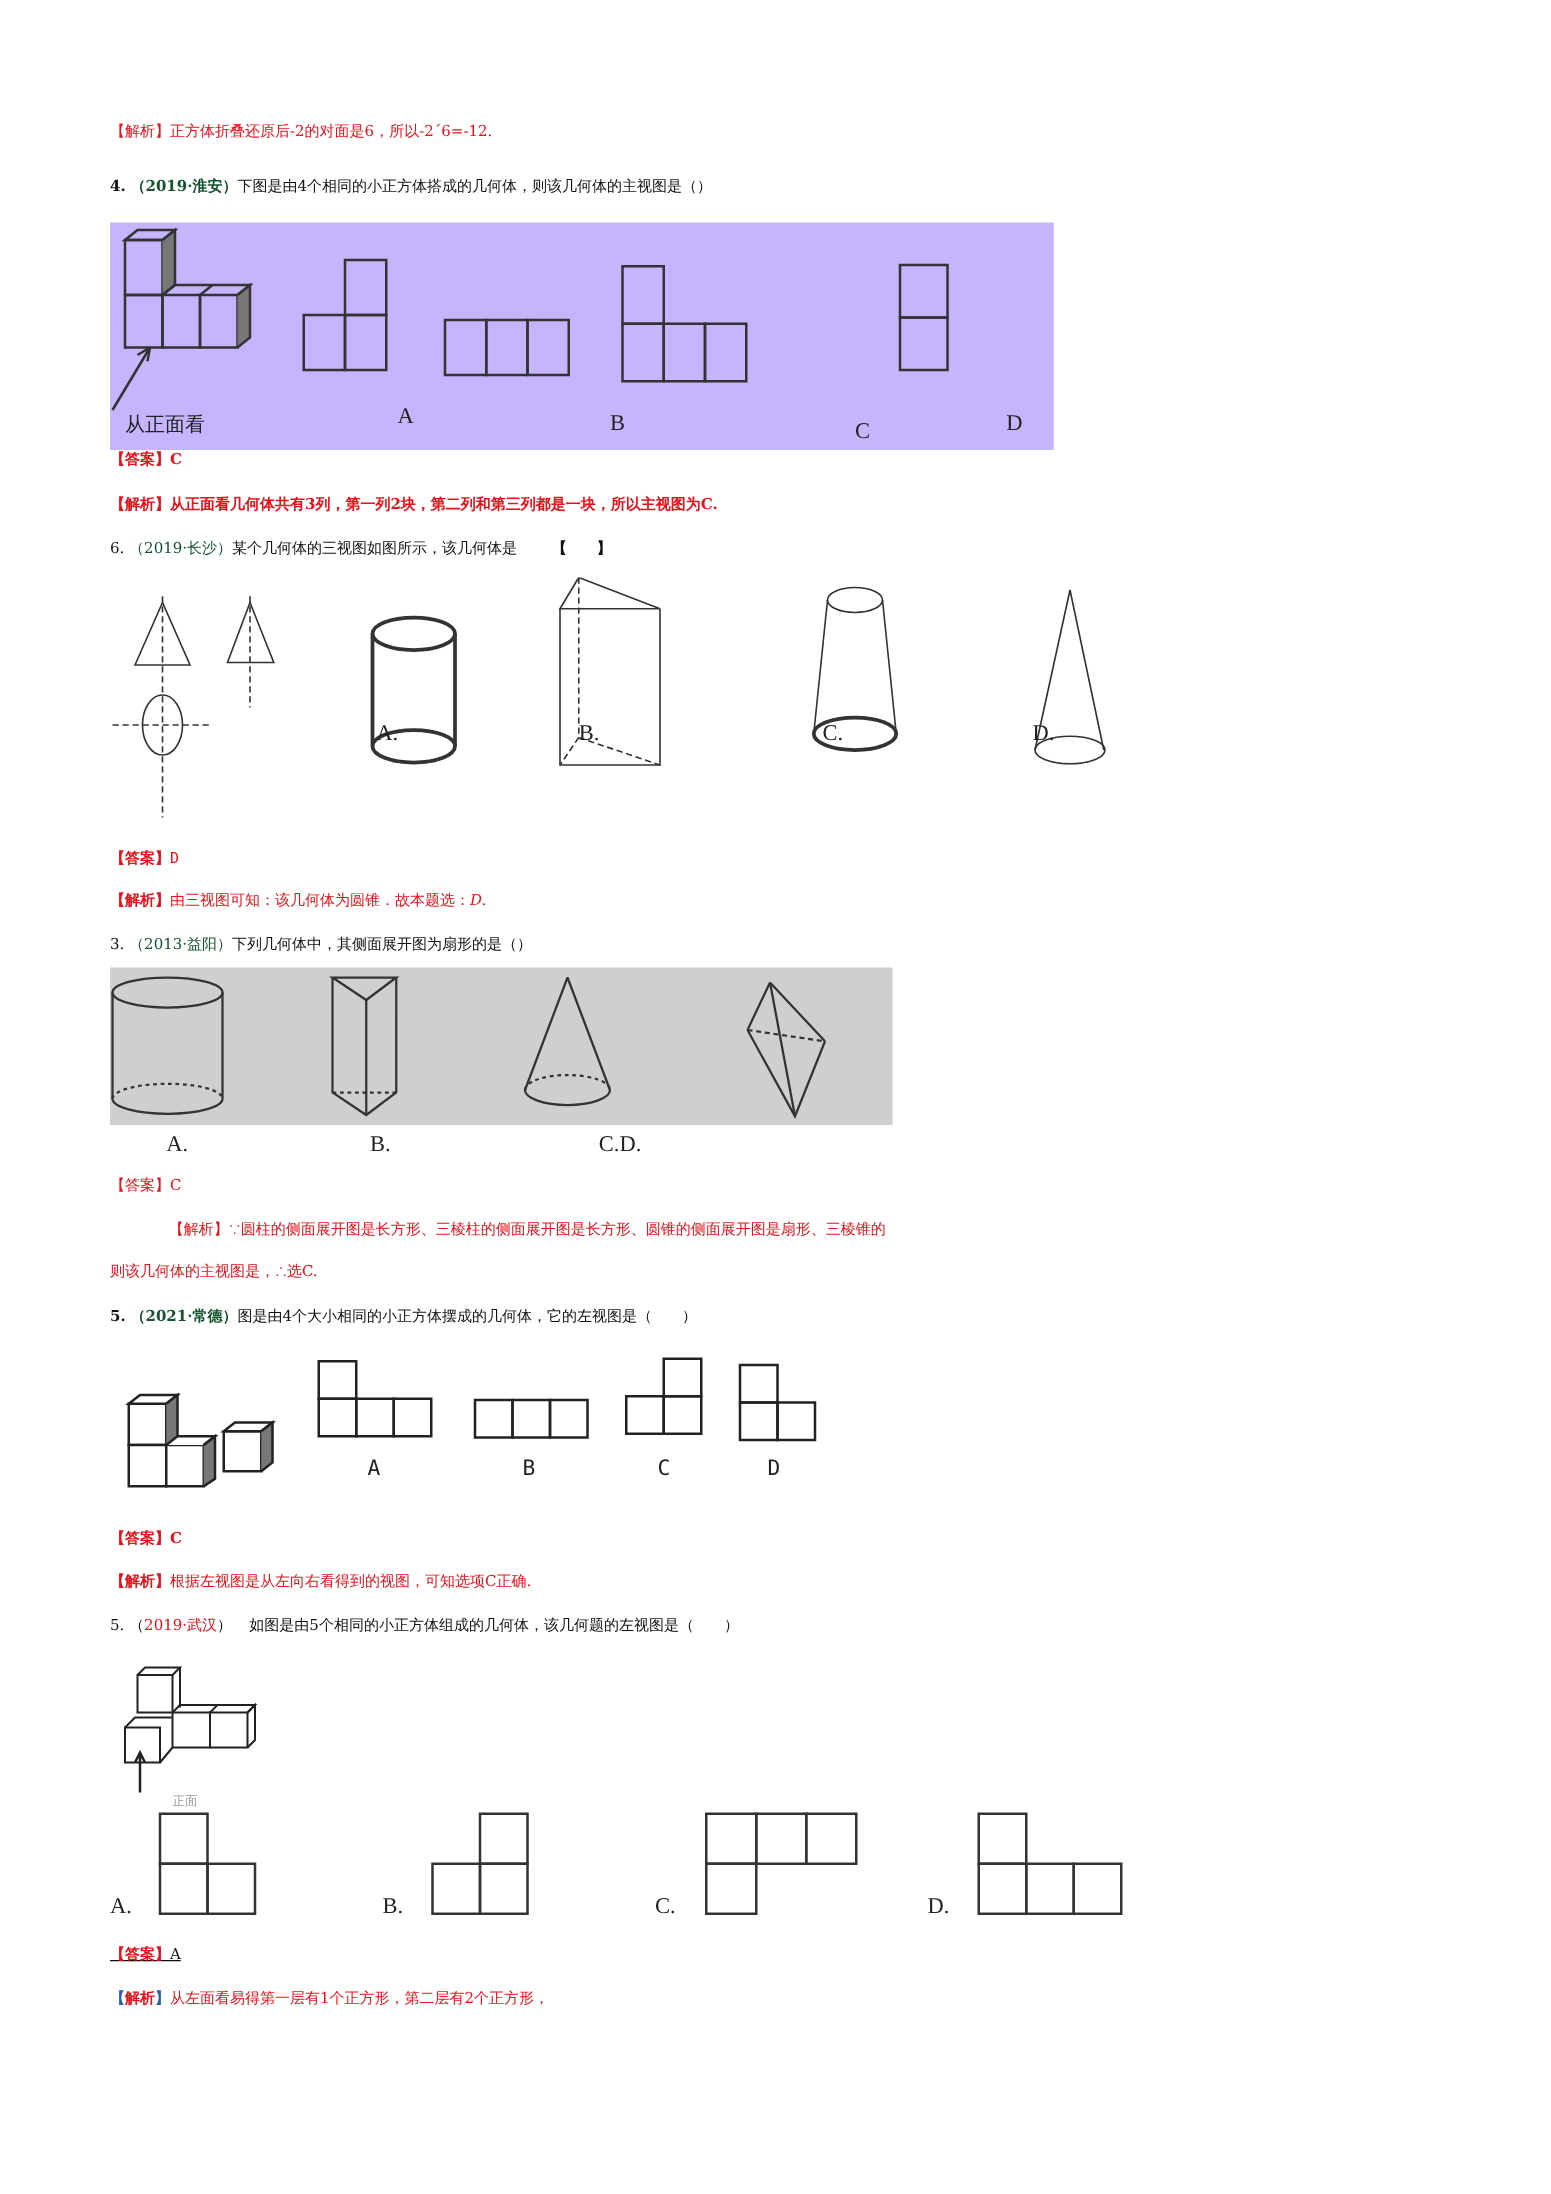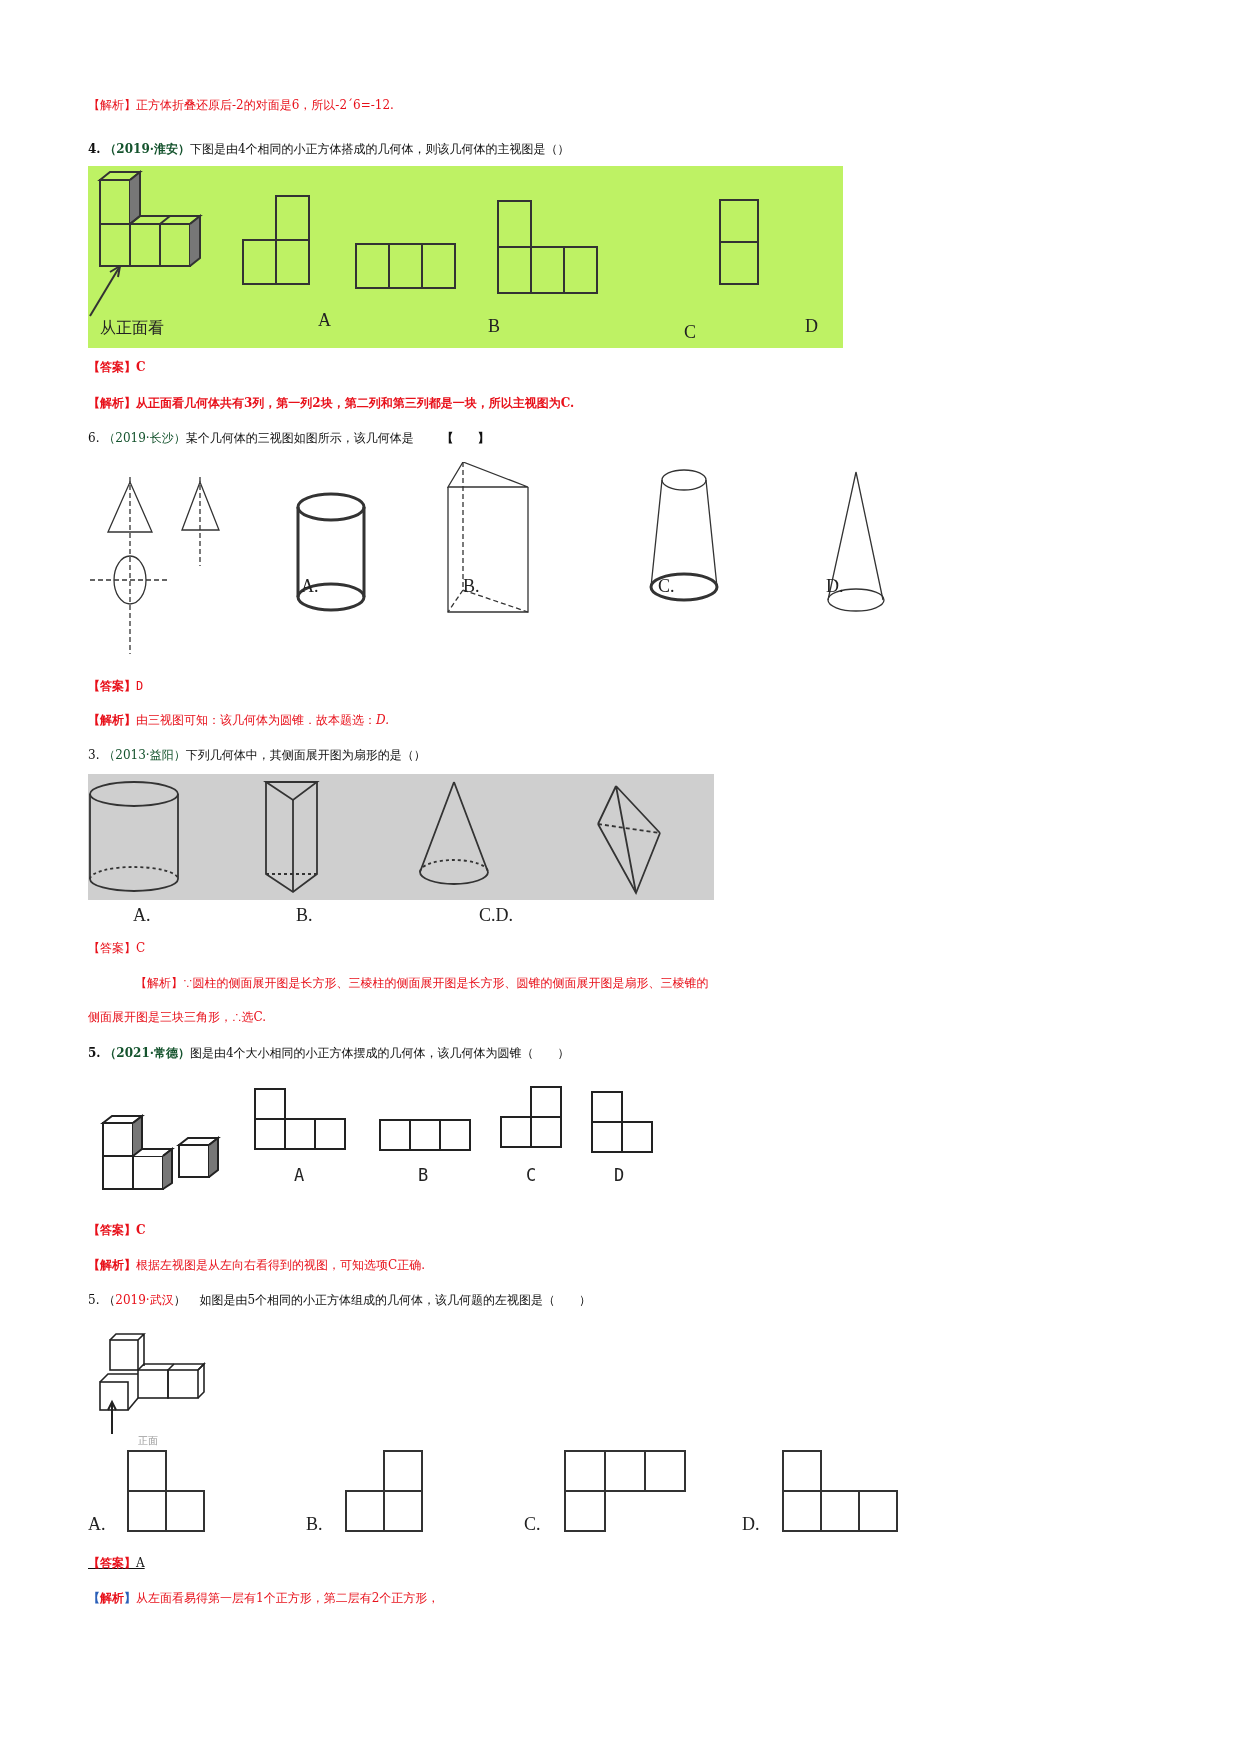--- a/index.html
+++ b/index.html
@@ -4,21 +4,21 @@
 <style>
   * { margin: 0; padding: 0; box-sizing: border-box; }
   html, body { width: 1241px; height: 1755px; background: #ffffff; overflow: hidden; }
   body { position: relative; font-family: "DejaVu Serif", "Liberation Serif", serif; color: #111; }
   .line { position: absolute; left: 88px; white-space: nowrap; font-size: 12px; line-height: 26px; }
   .red { color: #e8101a; }
   .bold { font-weight: bold; }
   .purple { color: #14532d; }
   .blue { color: #2a5fb8; }
   .fig { position: absolute; }
-  .gray-bg { background: #bef264; }
+  .gray-bg { background: #c4b5fd; margin-top: 12px; }
   .gray-bg2 { background: #cfcfcf; }
   .lbl { position: absolute; font-size: 18px; font-family: "Liberation Serif", serif; color: #222; }
   svg { display: block; }
 </style>
 </head>
 <body>
 
 <div class="line red" style="top:92px;">
   <span>【解析】</span><span>正方体折叠还原后-2的对面是6，所以-2ˊ6=-12.</span>
 </div>
@@ -158,26 +158,26 @@
 <div class="lbl" style="left:296px; top:905px;">B.</div>
 <div class="lbl" style="left:479px; top:905px;">C.D.</div>
 
 <div class="line red" style="top:935px;">
   <span>【答案】</span><span>C</span>
 </div>
 <div class="line red" style="top:970px;margin-left:47px;">
   <span>【解析】</span><span>∵圆柱的侧面展开图是长方形、三棱柱的侧面展开图是长方形、圆锥的侧面展开图是扇形、三棱锥的</span>
 </div>
 <div class="line red" style="top:1004px;">
-  <span>侧面展开图是三块三角形，∴选C.</span>
+  <span>则该几何体的主视图是，∴选C.</span>
 </div>
 
 <div class="line" style="top:1040px;">
   <span class="bold">5.</span>
-  <span class="purple bold">（2021·常德）</span><span>图是由4个大小相同的小正方体摆成的几何体，该几何体为圆锥（　　）</span>
+  <span class="purple bold">（2021·常德）</span><span>图是由4个大小相同的小正方体摆成的几何体，它的左视图是（　　）</span>
 </div>
 
 <div class="fig" style="left:88px; top:1080px; width:580px; height:120px;">
   <svg width="580" height="120" viewBox="0 0 580 120">
     <g fill="none" stroke="#222" stroke-width="2">
 
       <rect x="15" y="43" width="30" height="33" fill="#fff"></rect>
       <path d="M15 43 L24 36 L54 36 L45 43 Z" fill="#fff"></path>
       <path d="M45 43 L54 36 L54 90 L45 96" fill="#777"></path>
       <rect x="15" y="76" width="30" height="33" fill="#fff"></rect>

